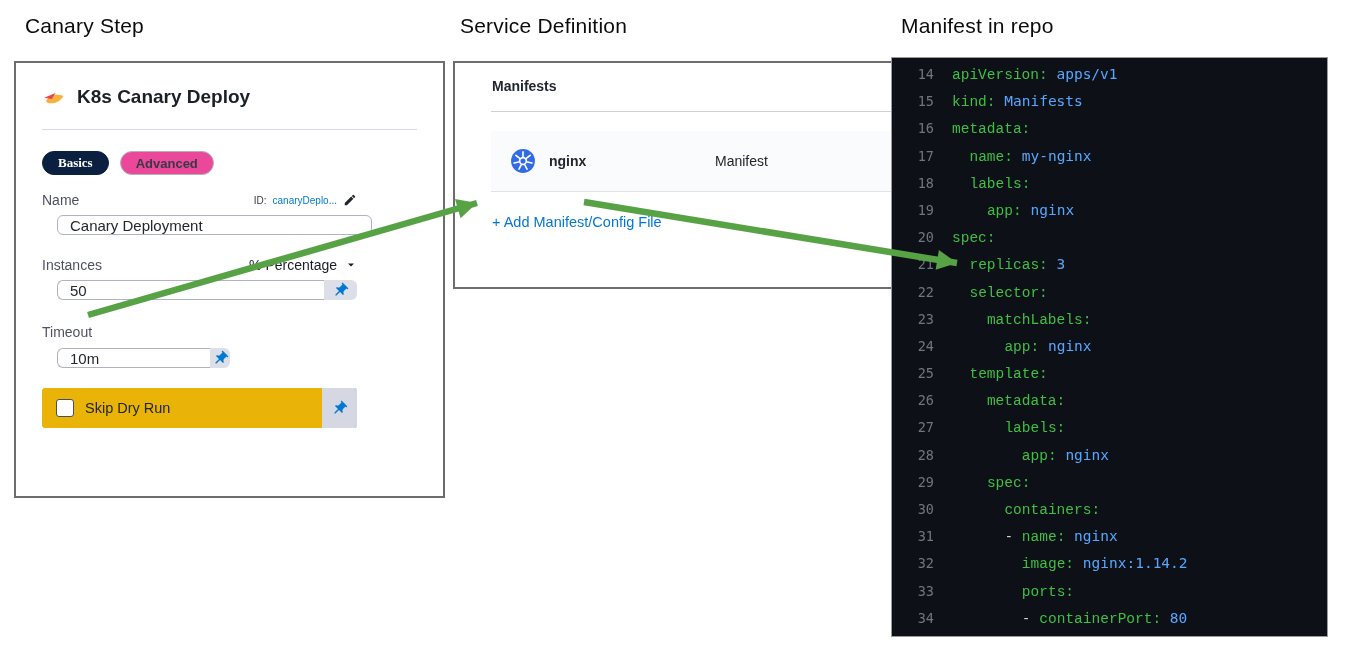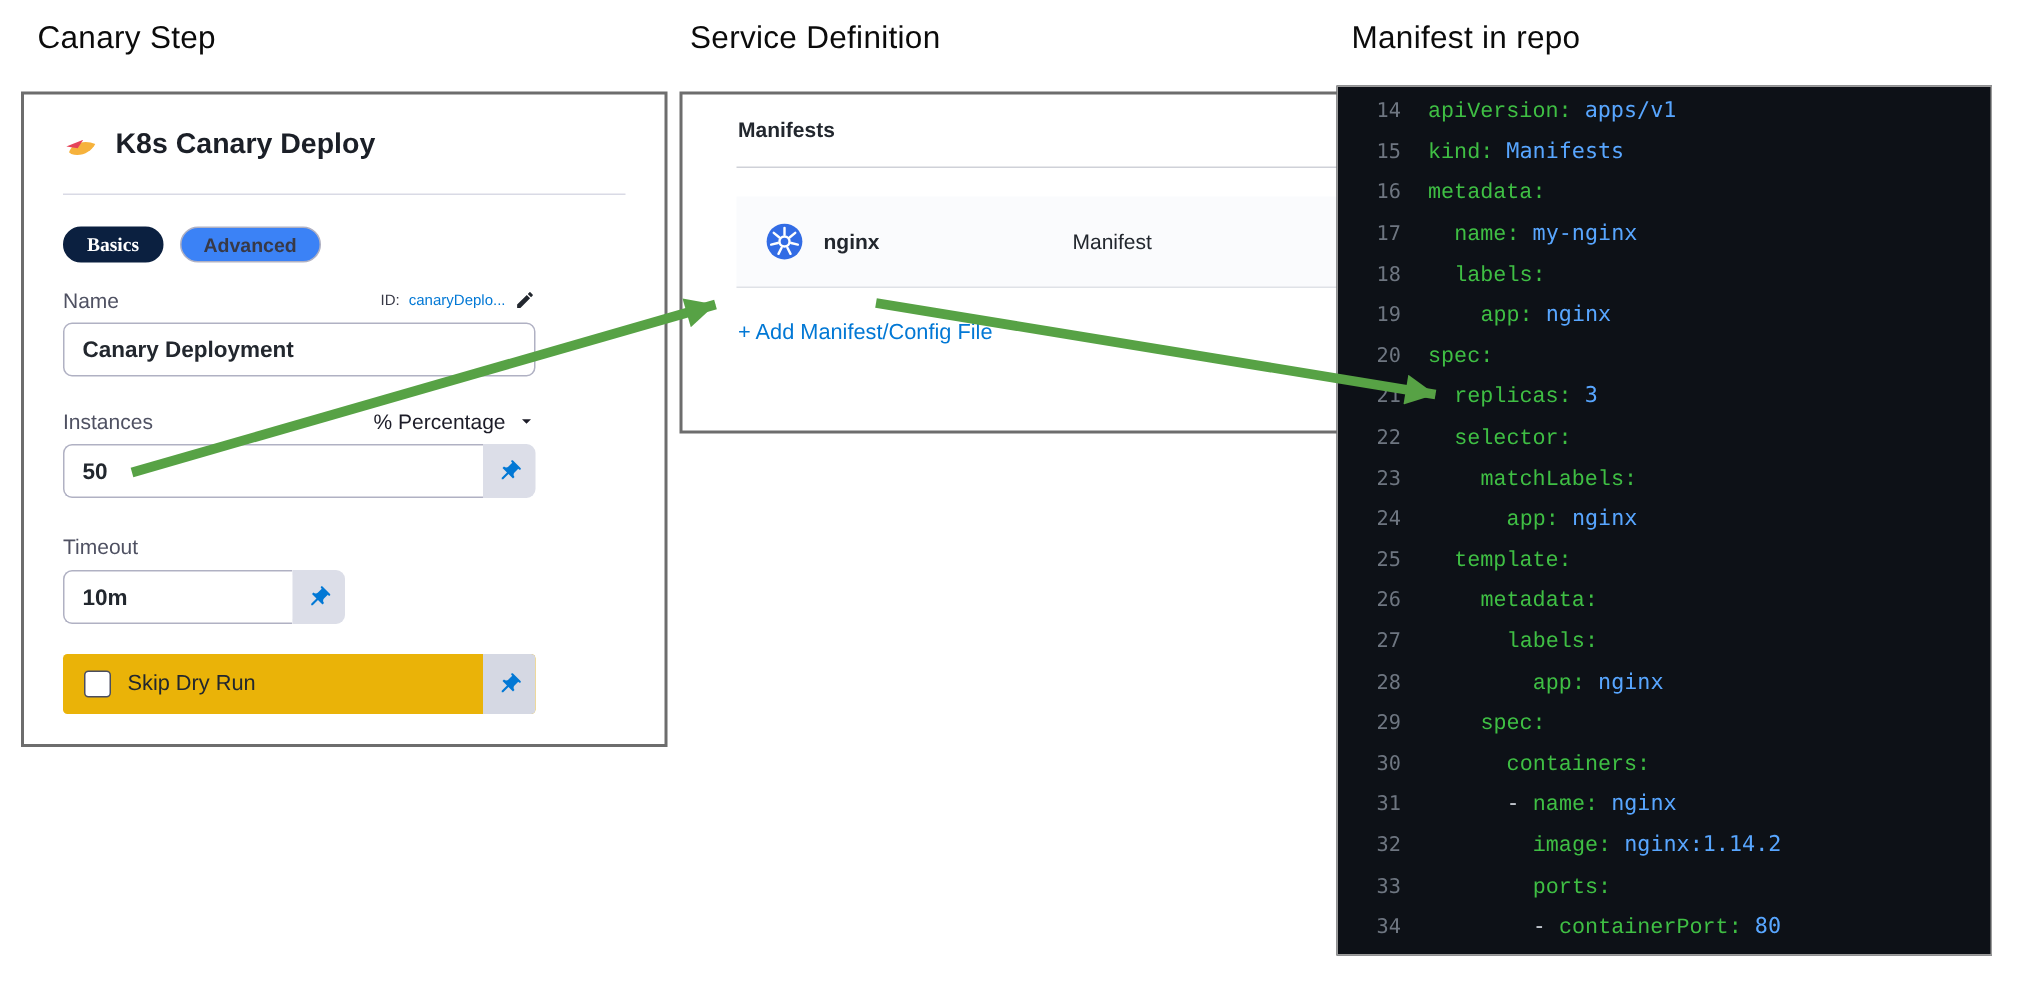--- a/index.html
+++ b/index.html
@@ -30,35 +30,35 @@
   
   #panel-canary{left:14px;top:61px;width:431px;height:437px;padding:23px 26px 0 26px;}
   .step-title-row{display:flex;align-items:center;gap:11px;}
   .step-title{font-size:19px;font-weight:bold;color:#1b1f27;}
   .bird{width:24px;height:19px;flex:none;}
   .title-divider{border:none;border-top:1px solid #d9dae5;margin:21px 0 0 0;}
   .tabs{display:flex;gap:11px;margin-top:21px;}
   .pill{height:24px;border-radius:13px;display:inline-flex;align-items:center;
         padding:0 15px;font-size:13px;font-weight:bold;box-sizing:border-box;cursor:pointer;}
   .pill.active{background:var(--tab-active);color:#fff;border:1px solid var(--tab-active);font-family:Liberation Serif, serif;}
-  .pill.inactive{background:#3b82f6;color:#383946;border:1px solid #b0b1c3;}
+  .pill.inactive{background:#ec4899;color:#383946;border:1px solid #b0b1c3;}
 
   .field{width:315px;}
   .field-head{display:flex;justify-content:space-between;align-items:center;
               font-size:14px;color:#4f5162;}
   .id-wrap{display:flex;align-items:center;gap:6px;font-size:10px;}
   .id-label{color:#383946;}
   .id-value{color:var(--accent);}
   .pencil{width:14px;height:14px;fill:#22272e;cursor:pointer;}
   .unit-dd{display:flex;align-items:center;gap:8px;font-size:14px;color:#1c1c28;cursor:pointer;}
   .chev{width:12px;height:12px;fill:#1c1c28;}
 
-  .text-input{height:36px;border:1px solid #b0b1c3;border-radius:6px;background:#fff;
-              padding:0 12px;font-size:15px;font-weight:700;color:#22272e;
-              font-family:"Liberation Sans", sans-serif;box-sizing:border-box;outline:none;}
+  .text-input{height:20px;border:1px solid #b0b1c3;border-radius:6px;background:#fff;
+              padding:0 12px;font-size:15px;font-weight:400;color:#22272e;
+              font-family:"Liberation Sans", sans-serif;box-sizing:border-box;outline:none;margin-left:15px;}
   .input-row{display:flex;align-items:stretch;}
   .input-row .text-input{border-radius:6px 0 0 6px;border-right:none;}
   .pin-btn{width:35px;background:#dcdee8;border:none;border-radius:0 6px 6px 0;
            display:flex;align-items:center;justify-content:center;cursor:pointer;padding:0;}
   .pin{width:17px;height:17px;fill:var(--accent);}
 
   #name-field{margin-top:17px;}
   #name-field .text-input{width:100%;margin-top:7px;}
   #instances-field{margin-top:22px;}
   #instances-field .input-row{margin-top:7px;}

